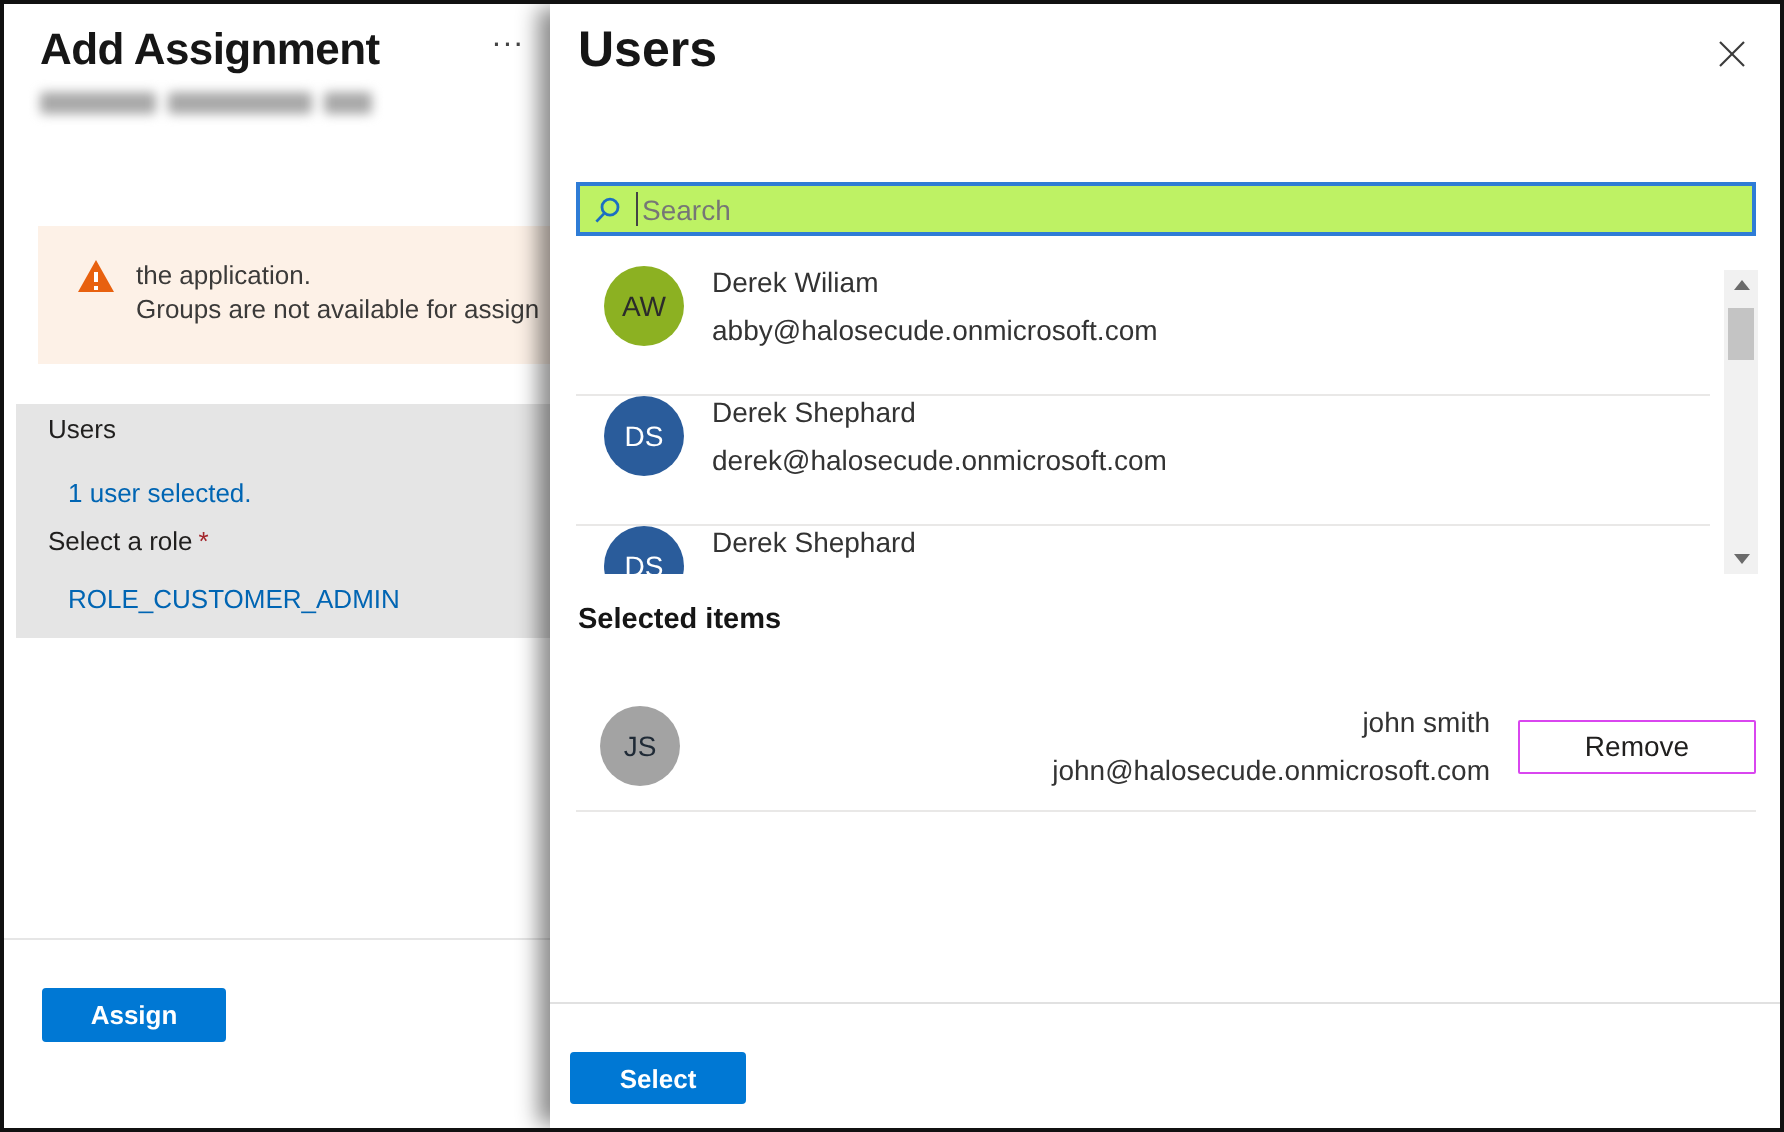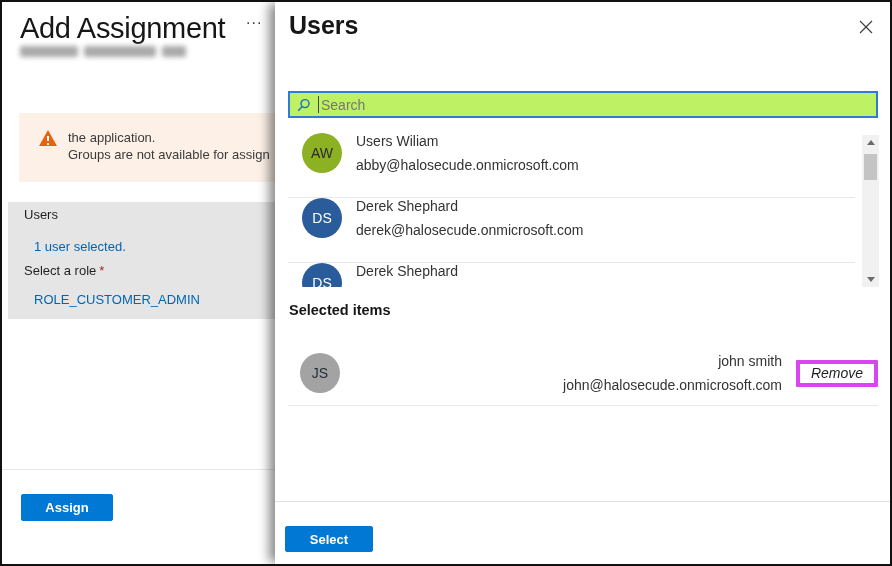--- a/index.html
+++ b/index.html
@@ -1,21 +1,21 @@
 <!DOCTYPE html>
 <html><head>
 <meta charset="utf-8">
 <style>
   * { margin:0; padding:0; box-sizing:border-box; }
   html,body { width:892px; height:566px; background:#fff; font-family:"Liberation Sans", sans-serif; }
   .screen { position:relative; width:892px; height:566px; border:2px solid #111; background:#fff; overflow:hidden; }
 
   
   .left-panel { position:absolute; left:0; top:0; width:273px; height:562px; background:#fff; overflow:hidden; }
-  .lp-title { position:absolute; left:18px; top:10px; font-size:29px; font-weight:400; color:#161616; letter-spacing:-.3px; white-space:nowrap; }
+  .lp-title { position:absolute; left:18px; top:10px; font-size:22px; font-weight:700; color:#161616; letter-spacing:-.3px; white-space:nowrap; }
   .lp-more { position:absolute; left:244px; top:8px; font-size:16px; color:#444; letter-spacing:1px; cursor:pointer; }
   .redacted { position:absolute; left:18px; top:44px; width:190px; height:13px; display:flex; gap:6px; filter:blur(2.6px); }
   .redacted i { display:block; height:11px; background:#a9a9a9; border-radius:2px; }
   .redacted i:nth-child(1){width:58px;} .redacted i:nth-child(2){width:72px;} .redacted i:nth-child(3){width:24px;}
 
   .warning { position:absolute; left:17px; top:111px; width:430px; height:69px; background:#FDF1E7; display:flex; padding:16px 0 0 20px; gap:11px; }
   .warn-icon { position:relative; width:18px; height:16px; flex:0 0 18px; margin-top:1px; }
   .warn-tri { position:absolute; left:0; top:0; width:0; height:0; border-left:9px solid transparent; border-right:9px solid transparent; border-bottom:16px solid #E8610F; }
   .warn-bar { position:absolute; left:8px; top:6px; width:2px; height:5px; background:#fff; z-index:2; }
   .warn-dot { position:absolute; left:8px; top:12.5px; width:2px; height:2px; background:#fff; z-index:2; }
@@ -49,21 +49,21 @@
   .scrollbar { position:absolute; left:587px; top:133px; width:17px; height:152px; background:#F1F1F1; }
   .sb-up, .sb-down { position:absolute; left:0; width:17px; height:15px; display:flex; align-items:center; justify-content:center; cursor:pointer; }
   .sb-up { top:0; } .sb-down { bottom:0; }
   .tri-up { width:0; height:0; border-left:4px solid transparent; border-right:4px solid transparent; border-bottom:5px solid #6b6b6b; }
   .tri-down { width:0; height:0; border-left:4px solid transparent; border-right:4px solid transparent; border-top:5px solid #6b6b6b; }
   .sb-thumb { position:absolute; left:2px; top:19px; width:13px; height:26px; background:#C4C4C4; cursor:grab; }
 
   .sel-label { position:absolute; left:14px; top:300px; font-size:14.5px; font-weight:700; color:#161616; }
   .sel-row { position:absolute; left:25px; top:340px; width:578px; height:62px; display:flex; align-items:center; gap:14px; }
   .sel-texts { flex:1;text-align:right; }
-  .remove-btn { width:82px; height:27px; background:#fff; border:4px solid #d946ef; font-size:14px; color:#201F1E; cursor:pointer; border-radius:1px; font-family:"Liberation Sans", sans-serif;font-style:italic; }
+  .remove-btn { width:119px; height:27px; background:#fff; border:1px solid #d946ef; font-size:14px; color:#201F1E; cursor:pointer; border-radius:1px; font-family:"Liberation Sans", sans-serif; }
   .sel-divider { position:absolute; left:13px; top:403px; width:590px; border-top:1px solid #E9E8E7; }
 
   .rp-footer-divider { position:absolute; left:0; top:499px; width:615px; border-top:1px solid #E1E1E1; }
   .select-btn { left:10px; top:524px; width:88px; height:26px; }
 </style>
 </head>
 <body>
 
 <div class="screen">
 
@@ -119,21 +119,21 @@
           </svg>
       </span>
       <span class="search-caret"></span>
       <span class="search-ph">Search</span>
     </div>
 
     <div class="list-viewport">
       <div class="user-row">
         <span class="avatar" style="background-color: rgb(140, 177, 34); color: rgb(43, 43, 43);">AW</span>
         <span>
-          <div class="u-name">Users Wiliam</div>
+          <div class="u-name">Derek Wiliam</div>
           <div class="u-mail">abby@halosecude.onmicrosoft.com</div>
         </span>
       </div>
       <div class="user-row">
         <span class="avatar" style="background-color: rgb(42, 92, 155); color: rgb(255, 255, 255);">DS</span>
         <span>
           <div class="u-name">Derek Shephard</div>
           <div class="u-mail">derek@halosecude.onmicrosoft.com</div>
         </span>
       </div>

